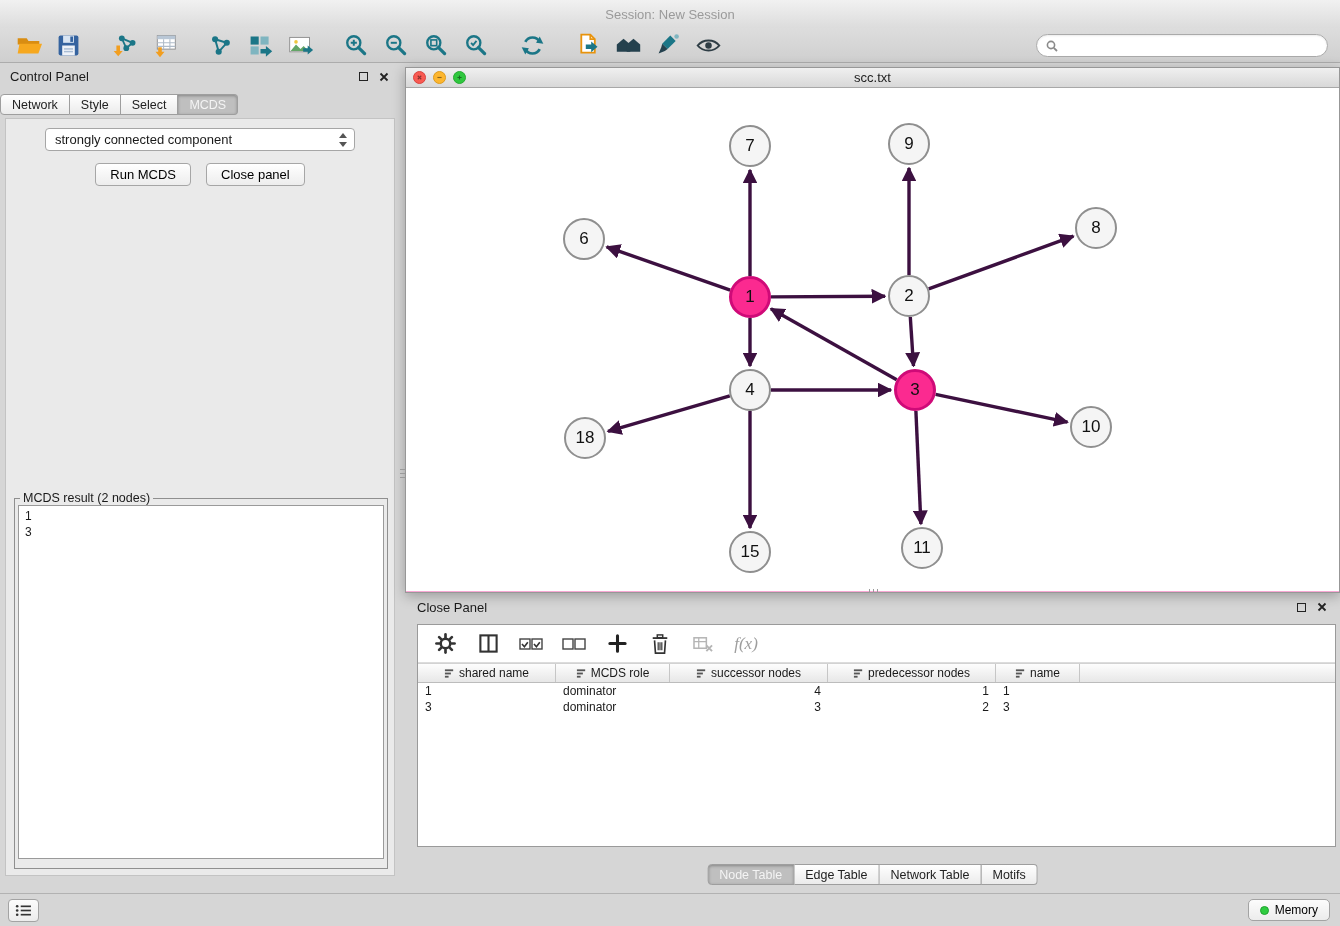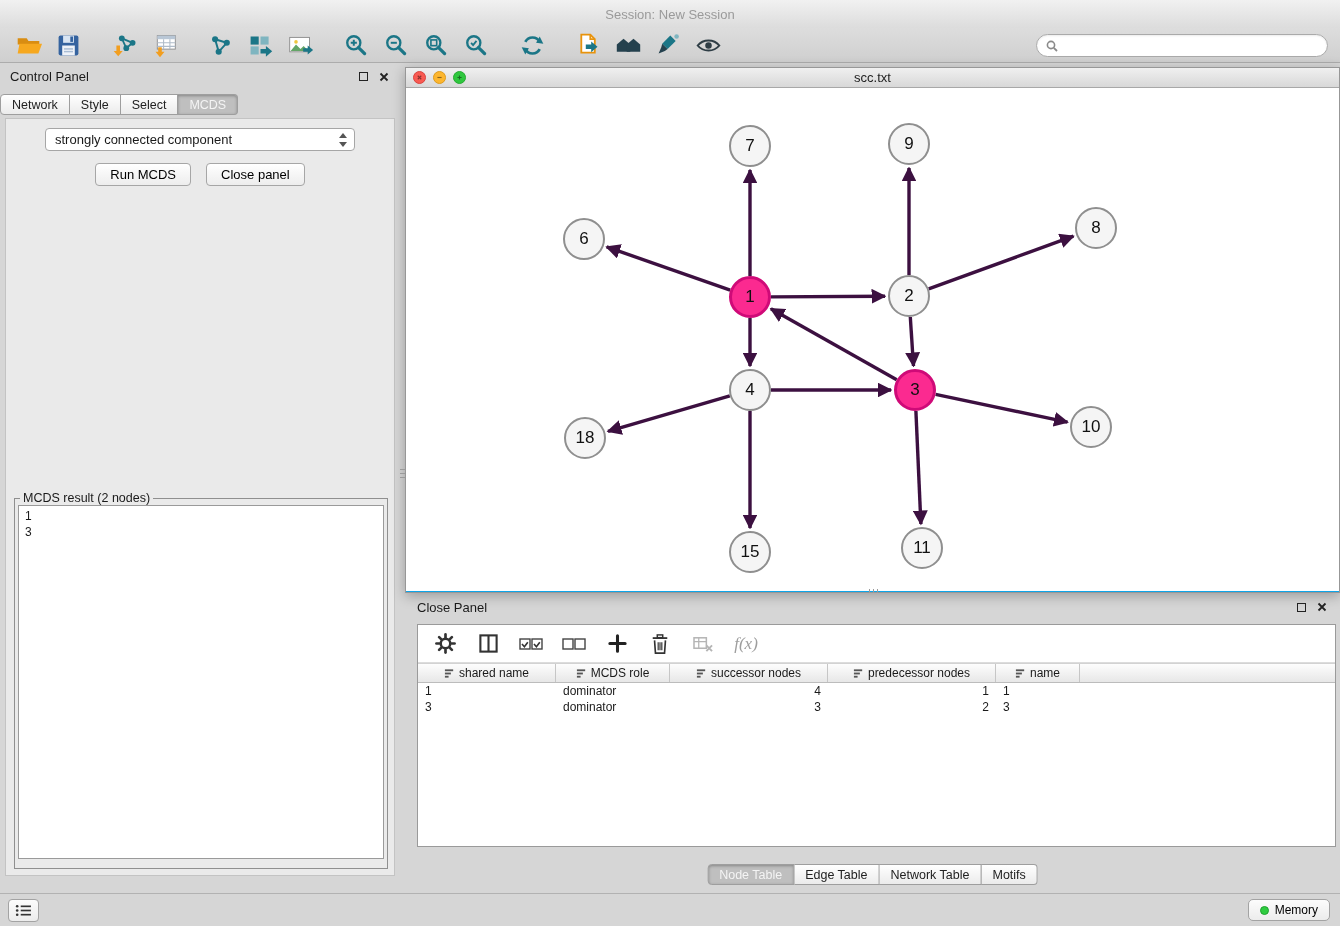--- a/index.html
+++ b/index.html
@@ -51,21 +51,21 @@
   .mbtn { height:23px; padding:0 14px; font-size:13px; font-family:inherit;
     background:linear-gradient(#ffffff,#ededed); border:1px solid #a6a6a6; border-radius:4px; cursor:pointer; }
   .result-box { position:absolute; left:8px; top:372px; width:374px; height:378px;
     border:1px solid #8f8f8f; padding:0 3px 3px; background:transparent; }
   .result-box legend { font-size:12.5px; margin-left:2px; padding:0 3px; }
   .result-area { width:100%; height:calc(100% - 6px); background:#fff; border:1px solid #9a9a9a;
     font-size:12px; line-height:16px; padding:2px 6px; overflow:auto; }
 
   
   .network-window { position:absolute; left:405px; top:67px; width:935px; height:526px;
-    background:#0ea5e9; border:1px solid #979797; box-shadow:0 3px 12px rgba(0,0,0,.28); }
+    background:#f9a8d4; border:1px solid #979797; box-shadow:0 3px 12px rgba(0,0,0,.28); }
   .nw-titlebar { position:relative; height:20px; background:linear-gradient(#f0f0f0,#d8d8d8);
     border-bottom:1px solid #a8a8a8; display:flex; align-items:center; justify-content:center; font-size:13px; color:#222; }
   .traffic { position:absolute; left:7px; top:3px; display:flex; gap:7px; }
   .light { width:13px; height:13px; border-radius:50%; display:flex; align-items:center; justify-content:center; cursor:pointer; }
   .light svg { width:7px; height:7px; }
   .light.red   { background:#f95a52; border:1px solid #d8443e; }
   .light.yellow{ background:#fdb62e; border:1px solid #dd9b1d; }
   .light.green { background:#2fc73e; border:1px solid #25aa31; }
   .nw-canvas { position:relative; width:100%; height:503px; background:#fff; overflow:hidden; }
   #graph-svg { position:absolute; left:0; top:0; width:933px; height:503px; }

